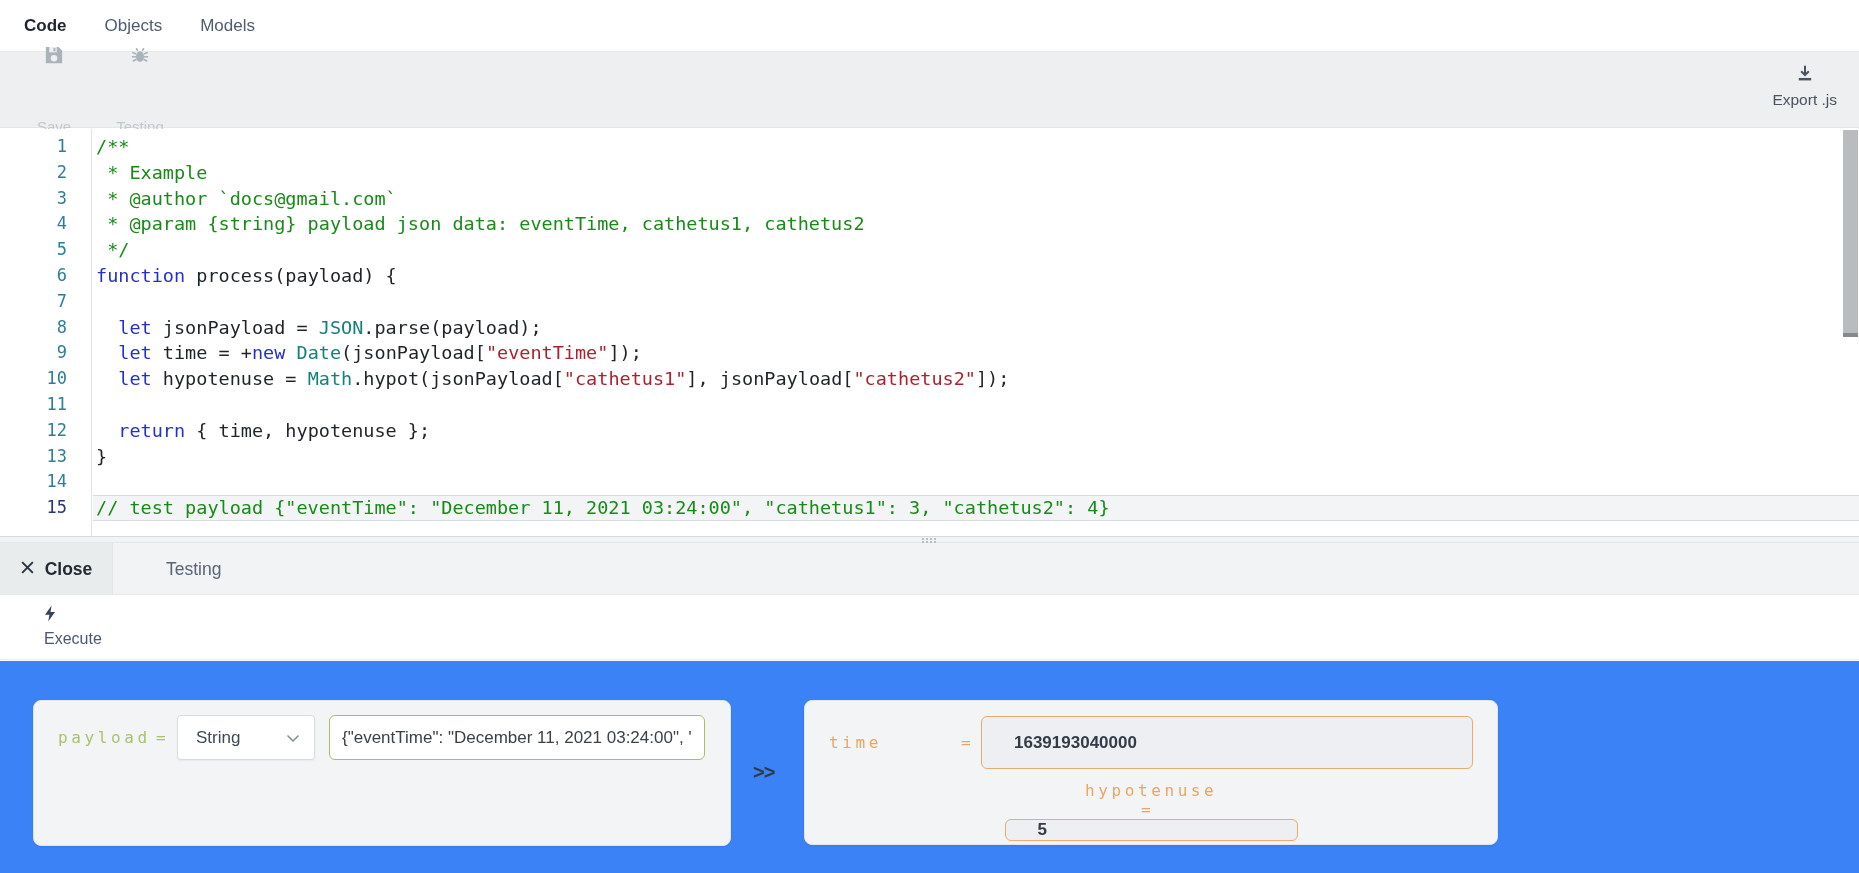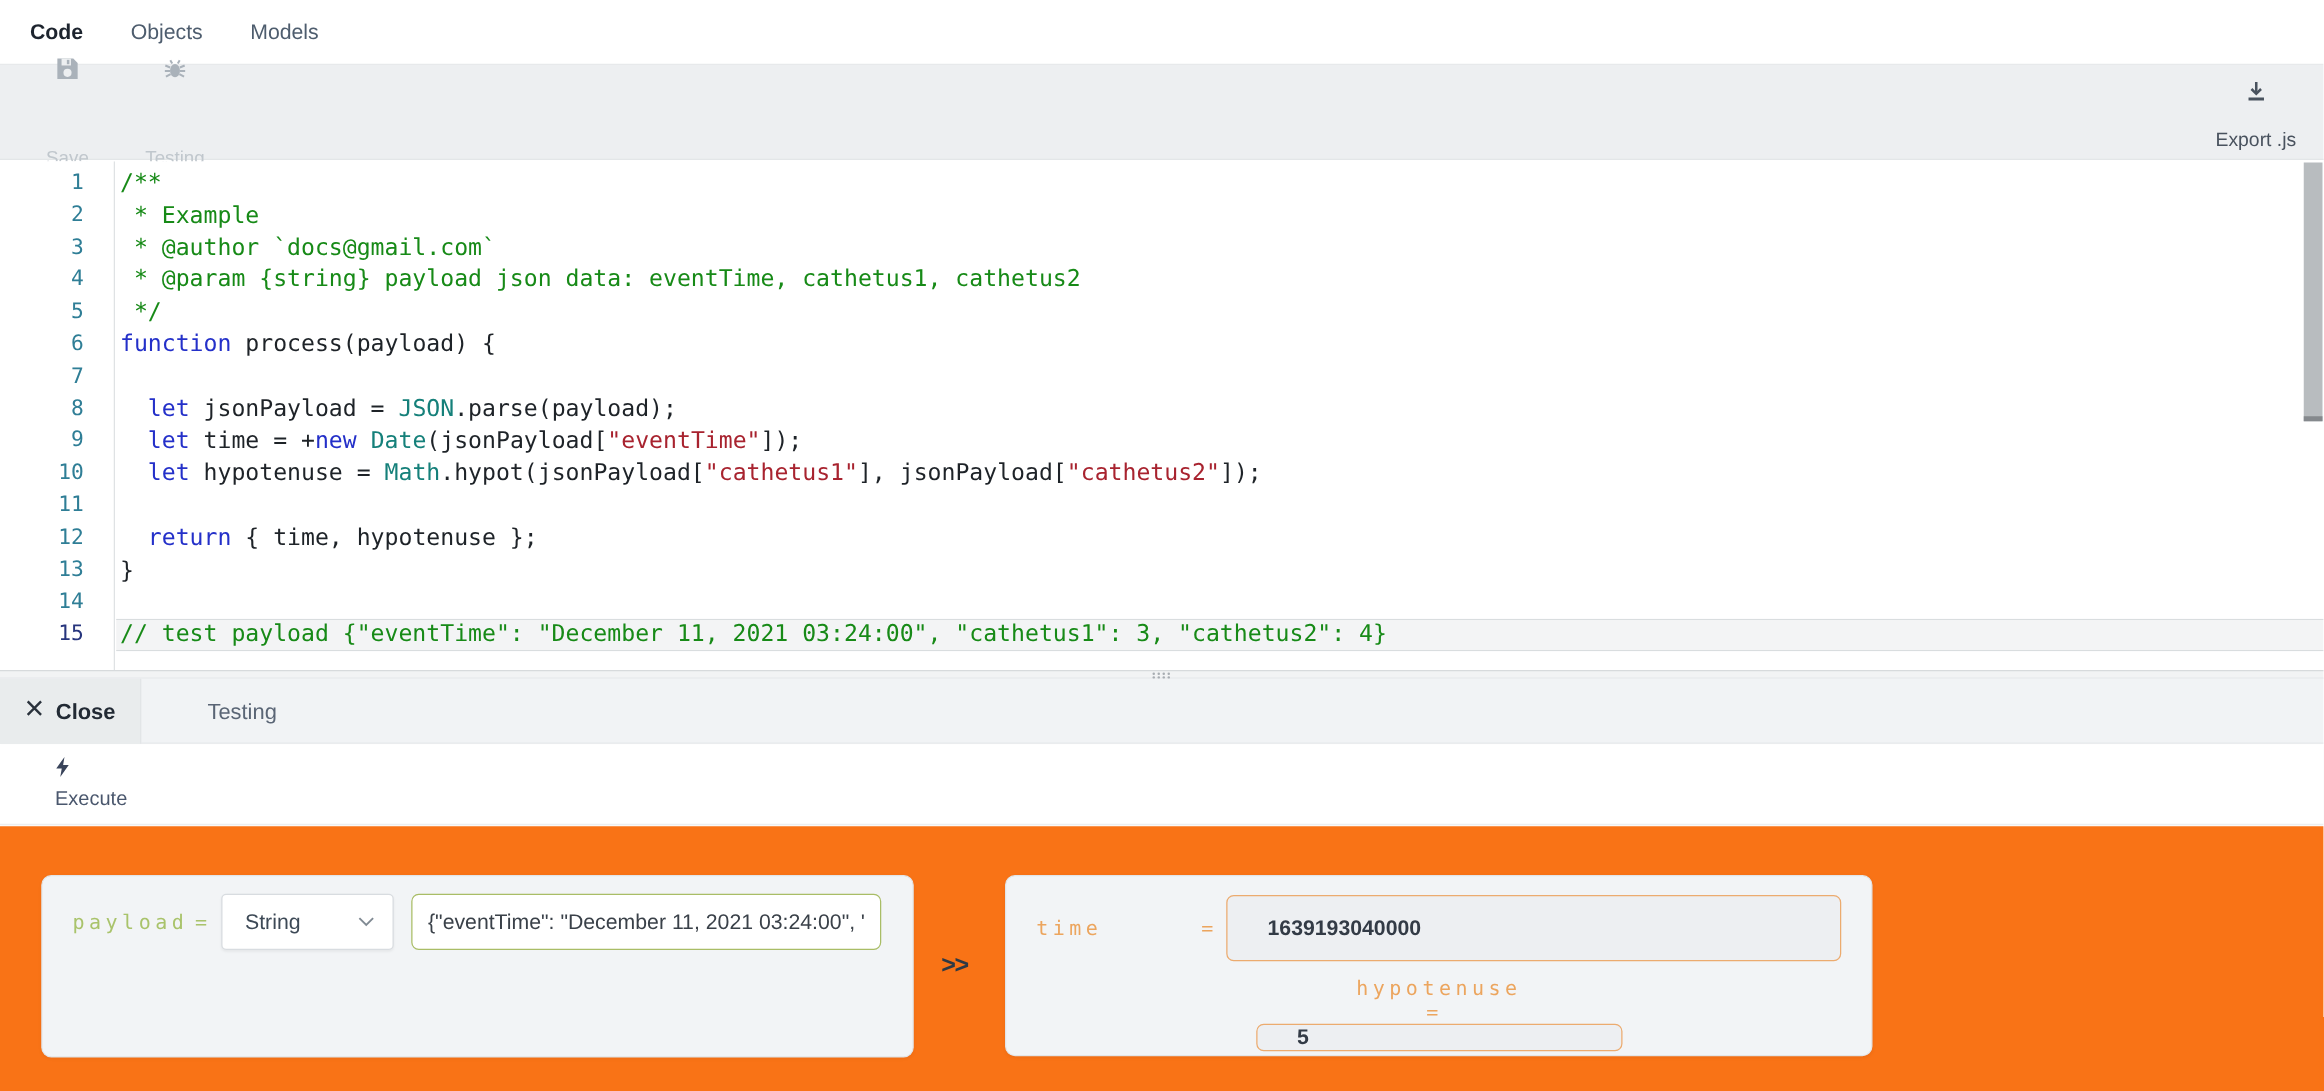--- a/index.html
+++ b/index.html
@@ -15,21 +15,21 @@
 
   
   .toolbar { position:absolute; top:52px; left:0; right:0; height:76px; background:#edeff1;
              border-bottom:1px solid #e3e6e8; display:flex; align-items:center; }
   .tool-btn { display:flex; flex-direction:column; align-items:center; justify-content:center;
               width:64px; margin-left:22px; color:#b6bec6;gap:48px; }
   .tool-btn .tb-label { font-size:15px; margin-top:5px; color:#c0c7cd; }
   .tool-btn svg { display:block; }
   .export-btn { position:absolute; right:22px; top:12px; display:flex; flex-direction:column;
                 align-items:center; color:#49525e; cursor:pointer; }
-  .export-btn .tb-label { font-size:15.5px; margin-top:17px; color:#49525e; }
+  .export-btn .tb-label { font-size:15.5px; margin-top:5px; color:#49525e; }
 
   
   .editor { position:absolute; top:129px; left:0; right:0; height:407px; background:#fff;
             font-family:"DejaVu Sans Mono", monospace; font-size:18.5px; overflow:hidden; }
   .gutter { position:absolute; left:0; top:0; bottom:0; width:92px; border-right:1px solid #dfe2e4;
             padding-top:5px; background:#fff; }
   .ln { height:25.8px; line-height:25.8px; text-align:right; padding-right:24px;
         font-size:17px; color:var(--lineno,#2f7e96); }
   .ln.active { color:var(--lineno-active,#27357d);padding-left:35px; }
   .code-col { position:absolute; left:93px; right:0; top:0; bottom:0; padding-top:5px; }
@@ -60,21 +60,21 @@
   .close-tab .ct-label { font-size:17.5px; font-weight:700; color:#222a34; }
   .testing-tab { position:absolute; left:166px; top:0; height:52px; display:flex; align-items:center;
                  font-size:17.5px; color:#5a6575; cursor:pointer; }
 
   .execute-row { position:absolute; top:596px; left:0; right:0; height:64px; background:#fff;
                  border-bottom:1px solid #eceef0; box-shadow:0 1px 2px rgba(0,0,0,0.04); }
   .execute-btn { position:absolute; left:44px; top:9px; width:72px; display:flex; flex-direction:column;
                  align-items:flex-start; cursor:pointer; }
   .execute-btn .ex-label { font-size:16px; color:#4a576d; margin-top:4px; }
 
-  .io-area { position:absolute; top:661px; left:0; right:0; bottom:0; background:#f97316; }
+  .io-area { position:absolute; top:661px; left:0; right:0; bottom:0; background:#3b82f6; }
 
   .card { position:absolute; background:#f2f4f6; border:1px solid #e2e5e8; border-radius:8px;
           box-shadow:0 1px 3px rgba(0,0,0,0.05); }
   .input-card { left:33px; top:39px; width:698px; height:146px; }
   .output-card { left:804px; top:39px; width:694px; height:145px; }
 
   .mono-label { font-family:"DejaVu Sans Mono", monospace; font-size:16px; letter-spacing:3.6px; }
   .green-label { color:var(--accent-green,#a9c36b); }
   .orange-label { color:var(--accent-orange,#eca55e); }
 

